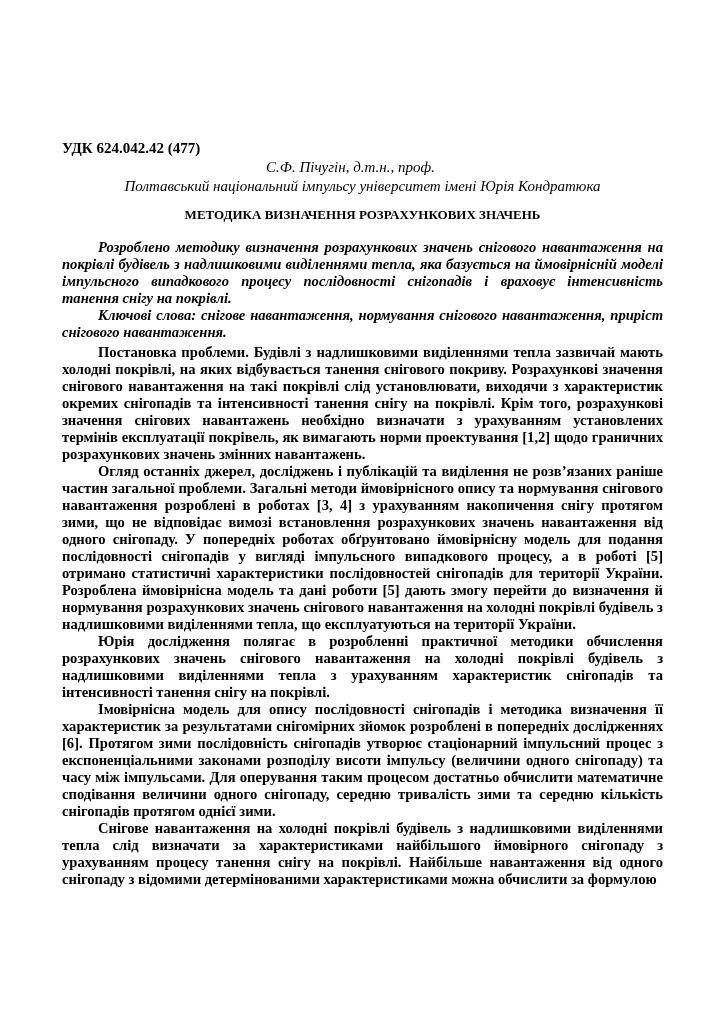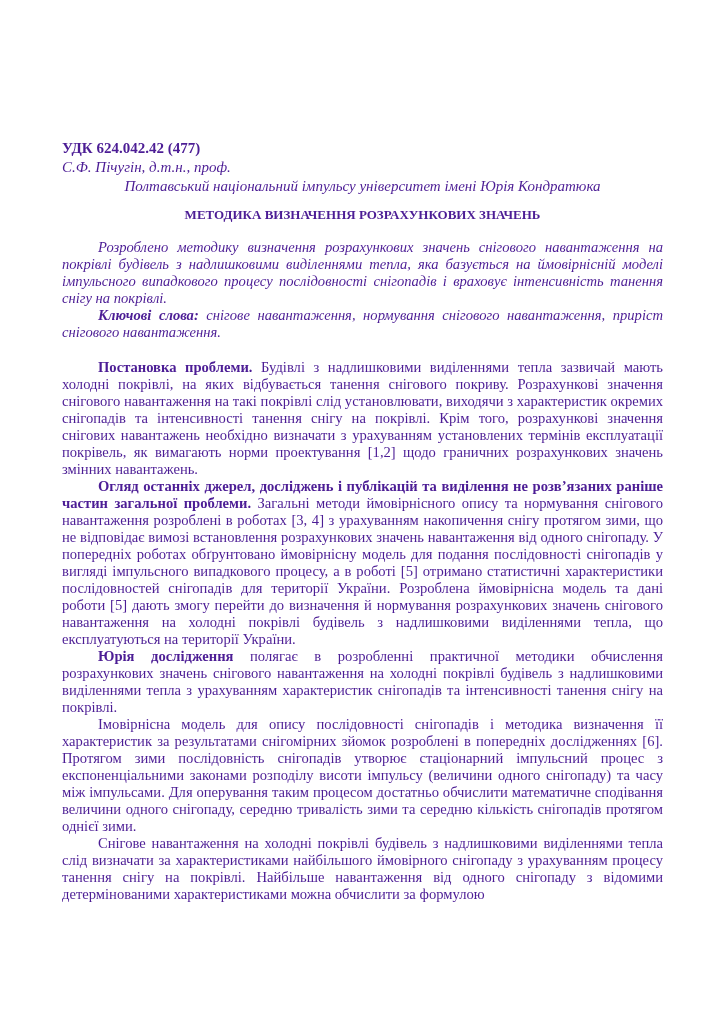--- a/index.html
+++ b/index.html
@@ -6,60 +6,61 @@
   body {
     width: 724px; height: 1024px;
     background: #ffffff;
     overflow: hidden;
   }
   .page {
     box-sizing: border-box;
     width: 724px; height: 1024px;
     padding: 139px 61px 0 62px;
     background: #ffffff;
-    color: #4c1d95;
+    color: #000000;
     font-family: "Liberation Serif", "DejaVu Serif", serif;
     font-size: 14.6px;
     line-height: 17px;
   }
   .udc {
     font-weight: bold;
     font-size: 15px;
     line-height: 19px;
   }
   .byline {
     font-style: italic;
     font-size: 15px;
     line-height: 19px;
   }
   .author {
-    text-align: left;
+    text-align: center;
     padding-right: 24px;
   }
   .affiliation {
     text-align: center;
   }
   .title {
     font-weight: bold;
     font-size: 13px;
     line-height: 22px;
     text-align: center;
     margin: 8px 0 13px 0;
   }
   .title-line { display: block; }
   p.abstract, p.body-par {
     margin: 0;
     text-align: justify;
     text-indent: 36px;
+    font-weight: bold;
   }
   p.abstract {
     font-style: italic;
   }
   p.keywords {
-    margin-bottom: 18px;
+    margin-bottom: 3px;
   }
   .kw-label { font-style: italic; }
 </style>
 </head>
 <body>
 
 <div class="page">
 
   <div class="udc">УДК 624.042.42 (477)</div>
 

